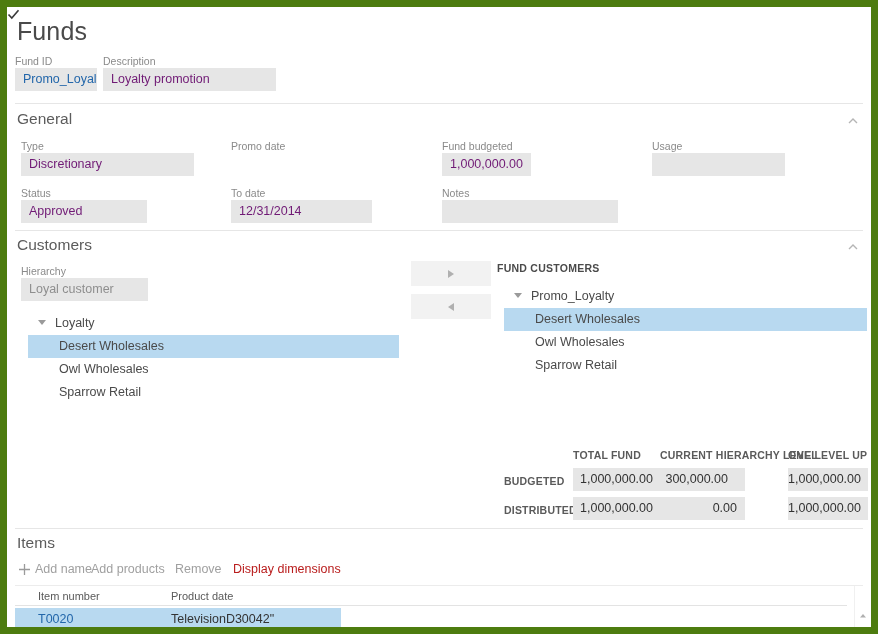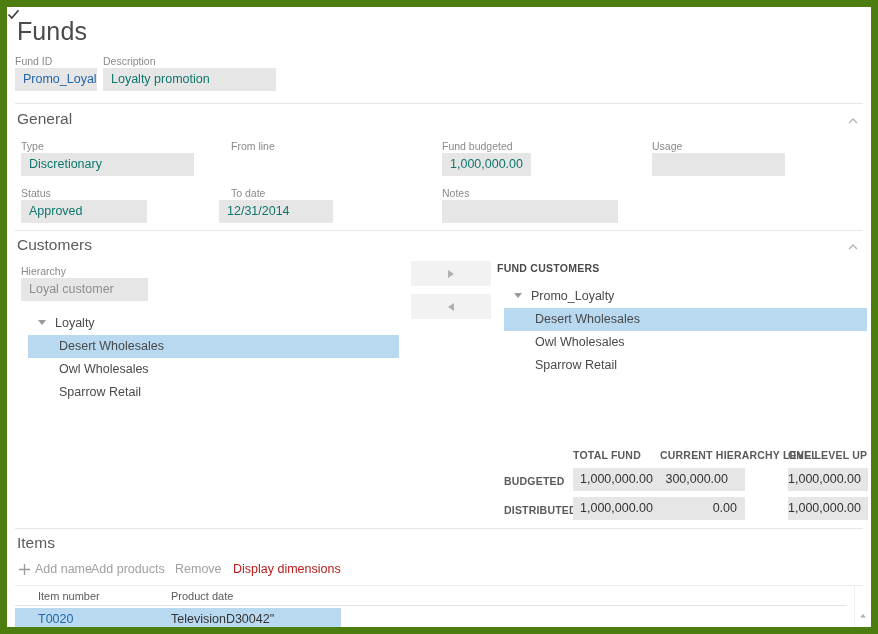--- a/index.html
+++ b/index.html
@@ -35,21 +35,21 @@
     color: #8a8a8a;
     margin-bottom: 3px;
     white-space: nowrap;
     line-height: 12px;
   }
   .fld-box {
     background: #e6e6e6;
     height: 23px;
     line-height: 23px;
     font-size: 12.5px;
-    color: #0f766e;
+    color: #701a75;
     padding: 0 8px;
     white-space: nowrap;
     overflow: hidden;
   }
   .fld-box.link { color: #2266aa; }
   .fld-box.muted { color: #8e8e8e; }
   .fld-box.num { text-align: right; padding-right: 12px; }
 
   
   .section-sep {
@@ -89,21 +89,21 @@
   #fromd-label { position: absolute; left: 224px; top: 133px; }
   #fromd-box   { position: absolute; left: 224px; top: 146px; width: 129px; }
   #fundb-label { position: absolute; left: 435px; top: 133px; }
   #fundb-box   { position: absolute; left: 435px; top: 146px; width: 89px; }
   #usage-label { position: absolute; left: 645px; top: 133px; }
   #usage-box   { position: absolute; left: 645px; top: 146px; width: 133px; }
 
   #status-label { position: absolute; left: 14px;  top: 180px; }
   #status-box   { position: absolute; left: 14px;  top: 193px; width: 126px; }
   #tod-label    { position: absolute; left: 224px; top: 180px; }
-  #tod-box      { position: absolute; left: 212px; top: 193px; width: 114px; }
+  #tod-box      { position: absolute; left: 224px; top: 193px; width: 141px; }
   #notes-label  { position: absolute; left: 435px; top: 180px; }
   #notes-box    { position: absolute; left: 435px; top: 193px; width: 176px; }
 
   
   #sep-customers   { top: 223px; }
   #title-customers { top: 229px; }
   #chev-customers  { top: 234px; }
 
   #hier-label { position: absolute; left: 14px; top: 258px; }
   #hier-box   { position: absolute; left: 14px; top: 271px; width: 127px; }
@@ -294,21 +294,21 @@
   <div class="section-title" id="title-general">General</div>
   <div class="chevron-up" id="chev-general">
     <svg viewBox="0 0 12 12" width="12" height="12">
         <path d="M2 8 L6 4 L10 8" stroke="#b5b5b5" stroke-width="1.4" fill="none"></path>
       </svg>
   </div>
 
   <div class="fld-label" id="type-label">Type</div>
   <div class="fld-box" id="type-box">Discretionary</div>
 
-  <div class="fld-label" id="fromd-label">From line</div>
+  <div class="fld-label" id="fromd-label">Promo date</div>
 
   <div class="fld-label" id="fundb-label">Fund budgeted</div>
   <div class="fld-box num" id="fundb-box">1,000,000.00</div>
 
   <div class="fld-label" id="usage-label">Usage</div>
   <div class="fld-box" id="usage-box"></div>
 
   <div class="fld-label" id="status-label">Status</div>
   <div class="fld-box" id="status-box">Approved</div>
 

